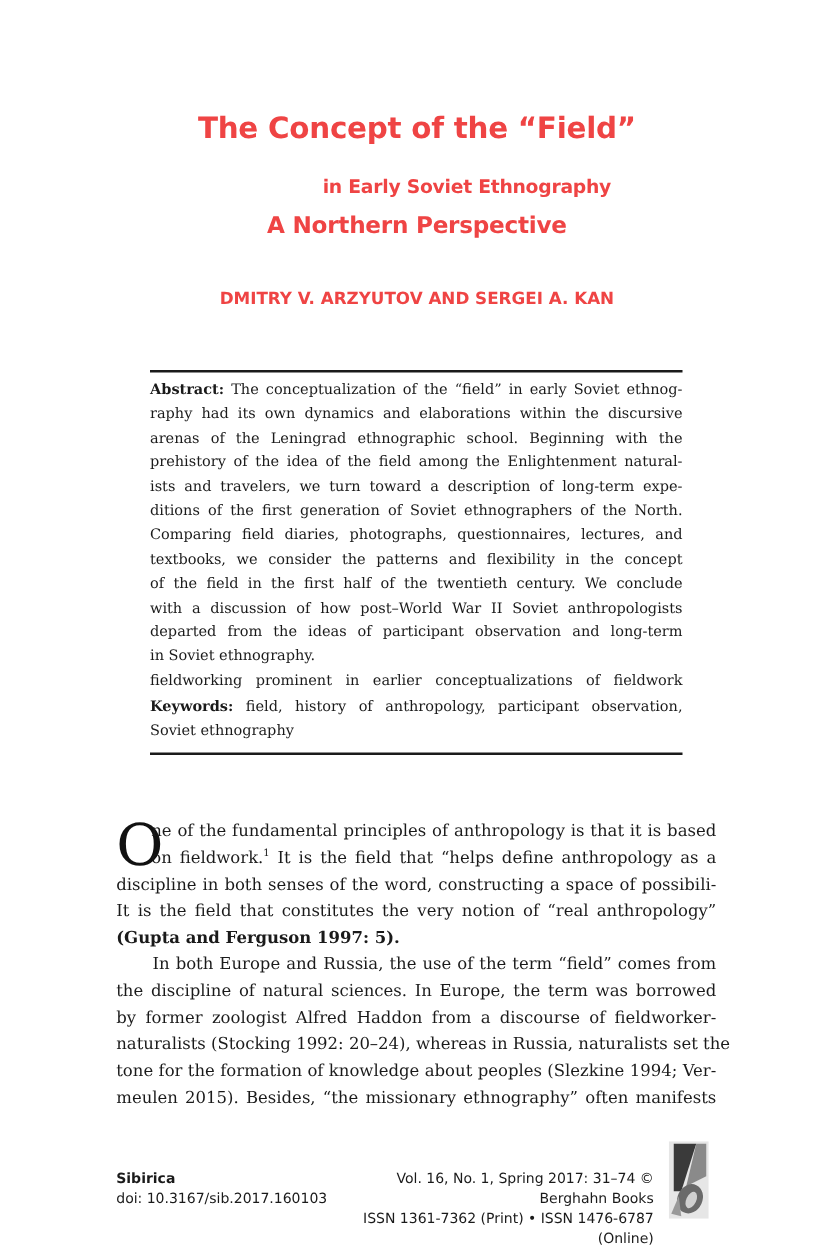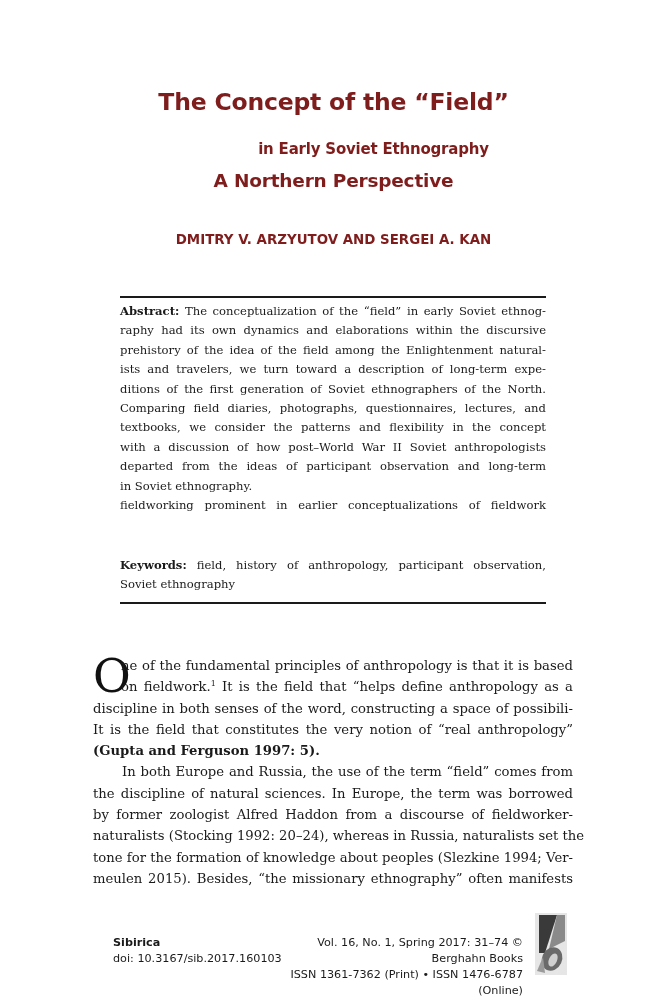--- a/index.html
+++ b/index.html
@@ -1,17 +1,17 @@
 <!DOCTYPE html>
 <html><head>
   <meta charset="utf-8">
   <style>
     html, body { margin: 0; padding: 0; background: #ffffff; }
     body { width: 667px; height: 1000px; position: relative; overflow: hidden; color: #1a1a1a; }
-    .title-block { position: absolute; left: 0; width: 667px; text-align: center; font-family: "DejaVu Sans", sans-serif; font-weight: bold; color: #7f1d1d; }
+    .title-block { position: absolute; left: 0; width: 667px; text-align: center; font-family: "DejaVu Sans", sans-serif; font-weight: bold; color: #ef4444; }
     #t1 { top: 88px; font-size: 23.5px; letter-spacing: -0.2px; }
     #t2 { top: 140px; font-size: 15px; letter-spacing: -0.2px; margin-left: 40px; }
     #t3 { top: 170px; font-size: 18.5px; letter-spacing: -0.2px; }
     #authors { top: 232px; font-size: 13.4px; font-weight: bold; letter-spacing: 0px; }
 
     .rule { position: absolute; left: 120px; width: 426px; height: 2px; background: #1a1a1a; }
     #rule-top { top: 296px; }
     #rule-bottom { top: 602px; }
 
     .abstract { position: absolute; left: 120px; width: 426px; font-family: "DejaVu Serif", serif; font-size: 11.6px; line-height: 19.4px; text-align: justify; }
@@ -24,43 +24,45 @@
     .body { position: absolute; left: 93px; width: 480px; font-family: "DejaVu Serif", serif; font-size: 13.2px; line-height: 21.3px; }
     .body .line { display: block; white-space: nowrap; text-align: justify; text-align-last: justify; height: 21.3px; }
     .body .line.last { text-align-last: left; font-weight: bold; }
     .body .line.indent { padding-left: 29px; }
     .body .line.dropindent { padding-left: 28px; }
     #body { top: 655px; }
     .dropcap { position: absolute; left: 93px; top: 653px; font-family: "DejaVu Serif", serif; font-size: 46px; line-height: 46px; color: #111; }
     sup { font-size: 8px; vertical-align: 5px; line-height: 0; }
 
     .footer { position: absolute; top: 935px; font-family: "DejaVu Sans", sans-serif; font-size: 11.2px; line-height: 16px; color: #1a1a1a; }
-    #footer-left { left: 93px; margin-left: 20px; }
+    #footer-left { left: 93px; }
     #footer-right { left: 273px; width: 250px; text-align: right; }
     .journal-name { font-weight: bold; }
     .logo { position: absolute; left: 535px; top: 913px; width: 32px; height: 62px; }
   </style>
 </head>
 <body>
 
 <div class="title-block" id="t1">The Concept of the “Field”</div>
 <div class="title-block" id="t2">in Early Soviet Ethnography</div>
 <div class="title-block" id="t3">A Northern Perspective</div>
 <div class="title-block" id="authors">DMITRY V. ARZYUTOV AND SERGEI A. KAN</div>
 
 <div class="rule" id="rule-top"></div>
 
 <div class="abstract" id="abstract">
   <span class="line"><span class="label">Abstract:</span><span> The conceptualization of the “field” in early Soviet ethnog-</span></span>
   <span class="line">raphy had its own dynamics and elaborations within the discursive</span>
+  <span class="line">arenas of the Leningrad ethnographic school. Beginning with the</span>
   <span class="line">prehistory of the idea of the field among the Enlightenment natural-</span>
   <span class="line">ists and travelers, we turn toward a description of long-term expe-</span>
   <span class="line">ditions of the first generation of Soviet ethnographers of the North.</span>
   <span class="line">Comparing field diaries, photographs, questionnaires, lectures, and</span>
   <span class="line">textbooks, we consider the patterns and flexibility in the concept</span>
+  <span class="line">of the field in the first half of the twentieth century. We conclude</span>
   <span class="line">with a discussion of how post–World War II Soviet anthropologists</span>
   <span class="line">departed from the ideas of participant observation and long-term</span>
   <span class="line last">in Soviet ethnography.</span>
   <span class="line">fieldworking prominent in earlier conceptualizations of fieldwork</span>
 </div>
 
 <div class="abstract" id="keywords">
   <span class="line"><span class="label">Keywords:</span><span> field, history of anthropology, participant observation,</span></span>
   <span class="line last">Soviet ethnography</span>
 </div>

